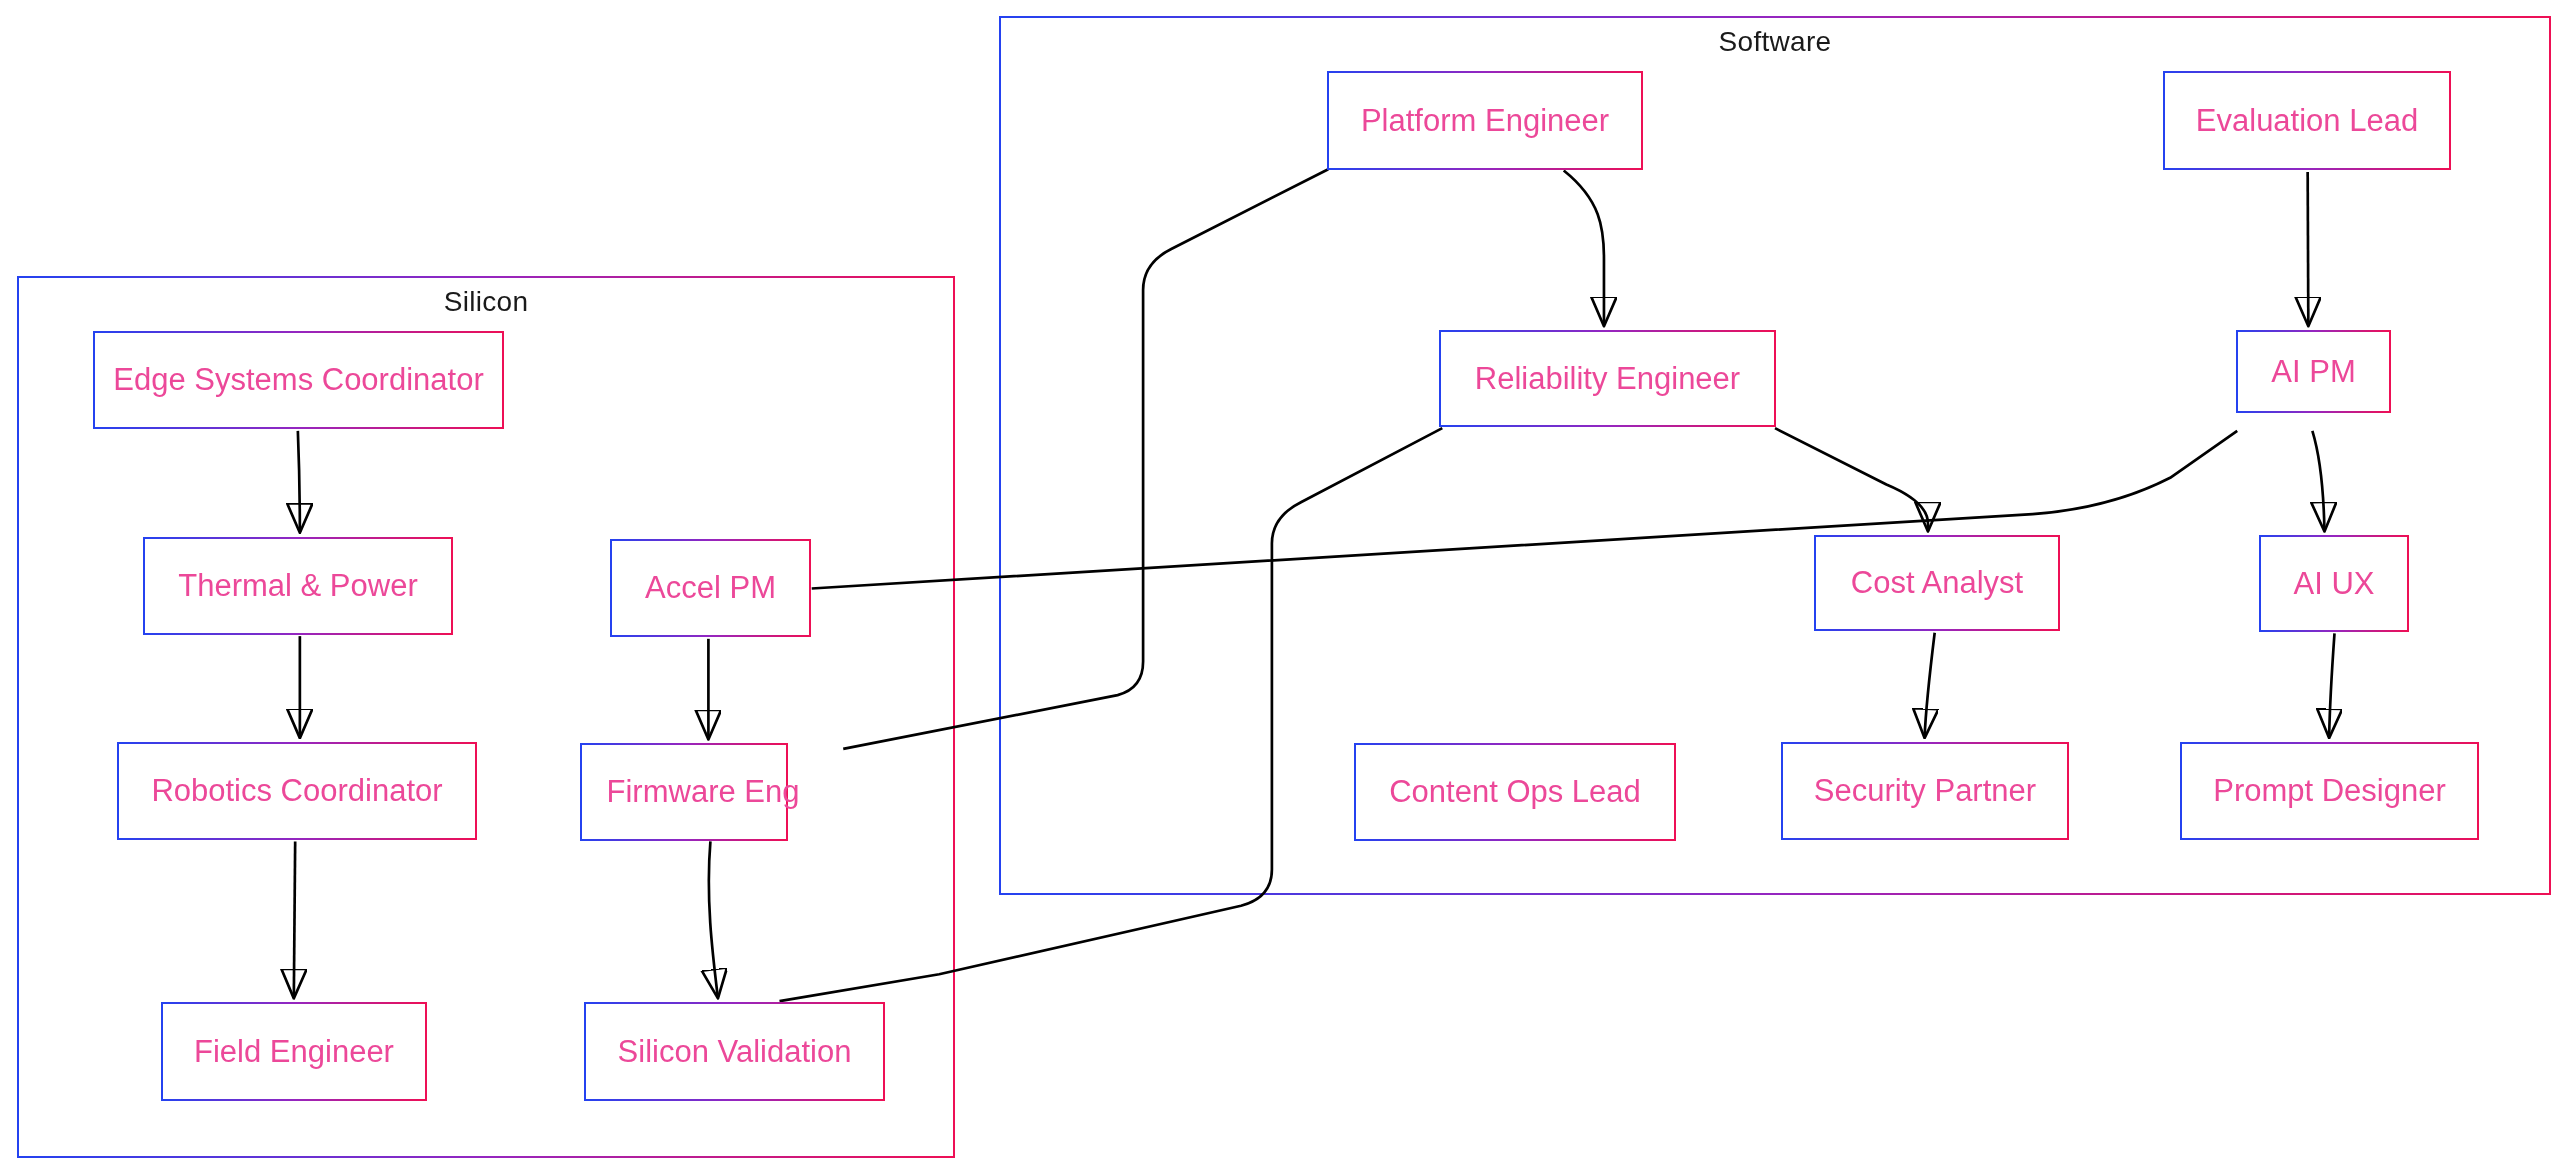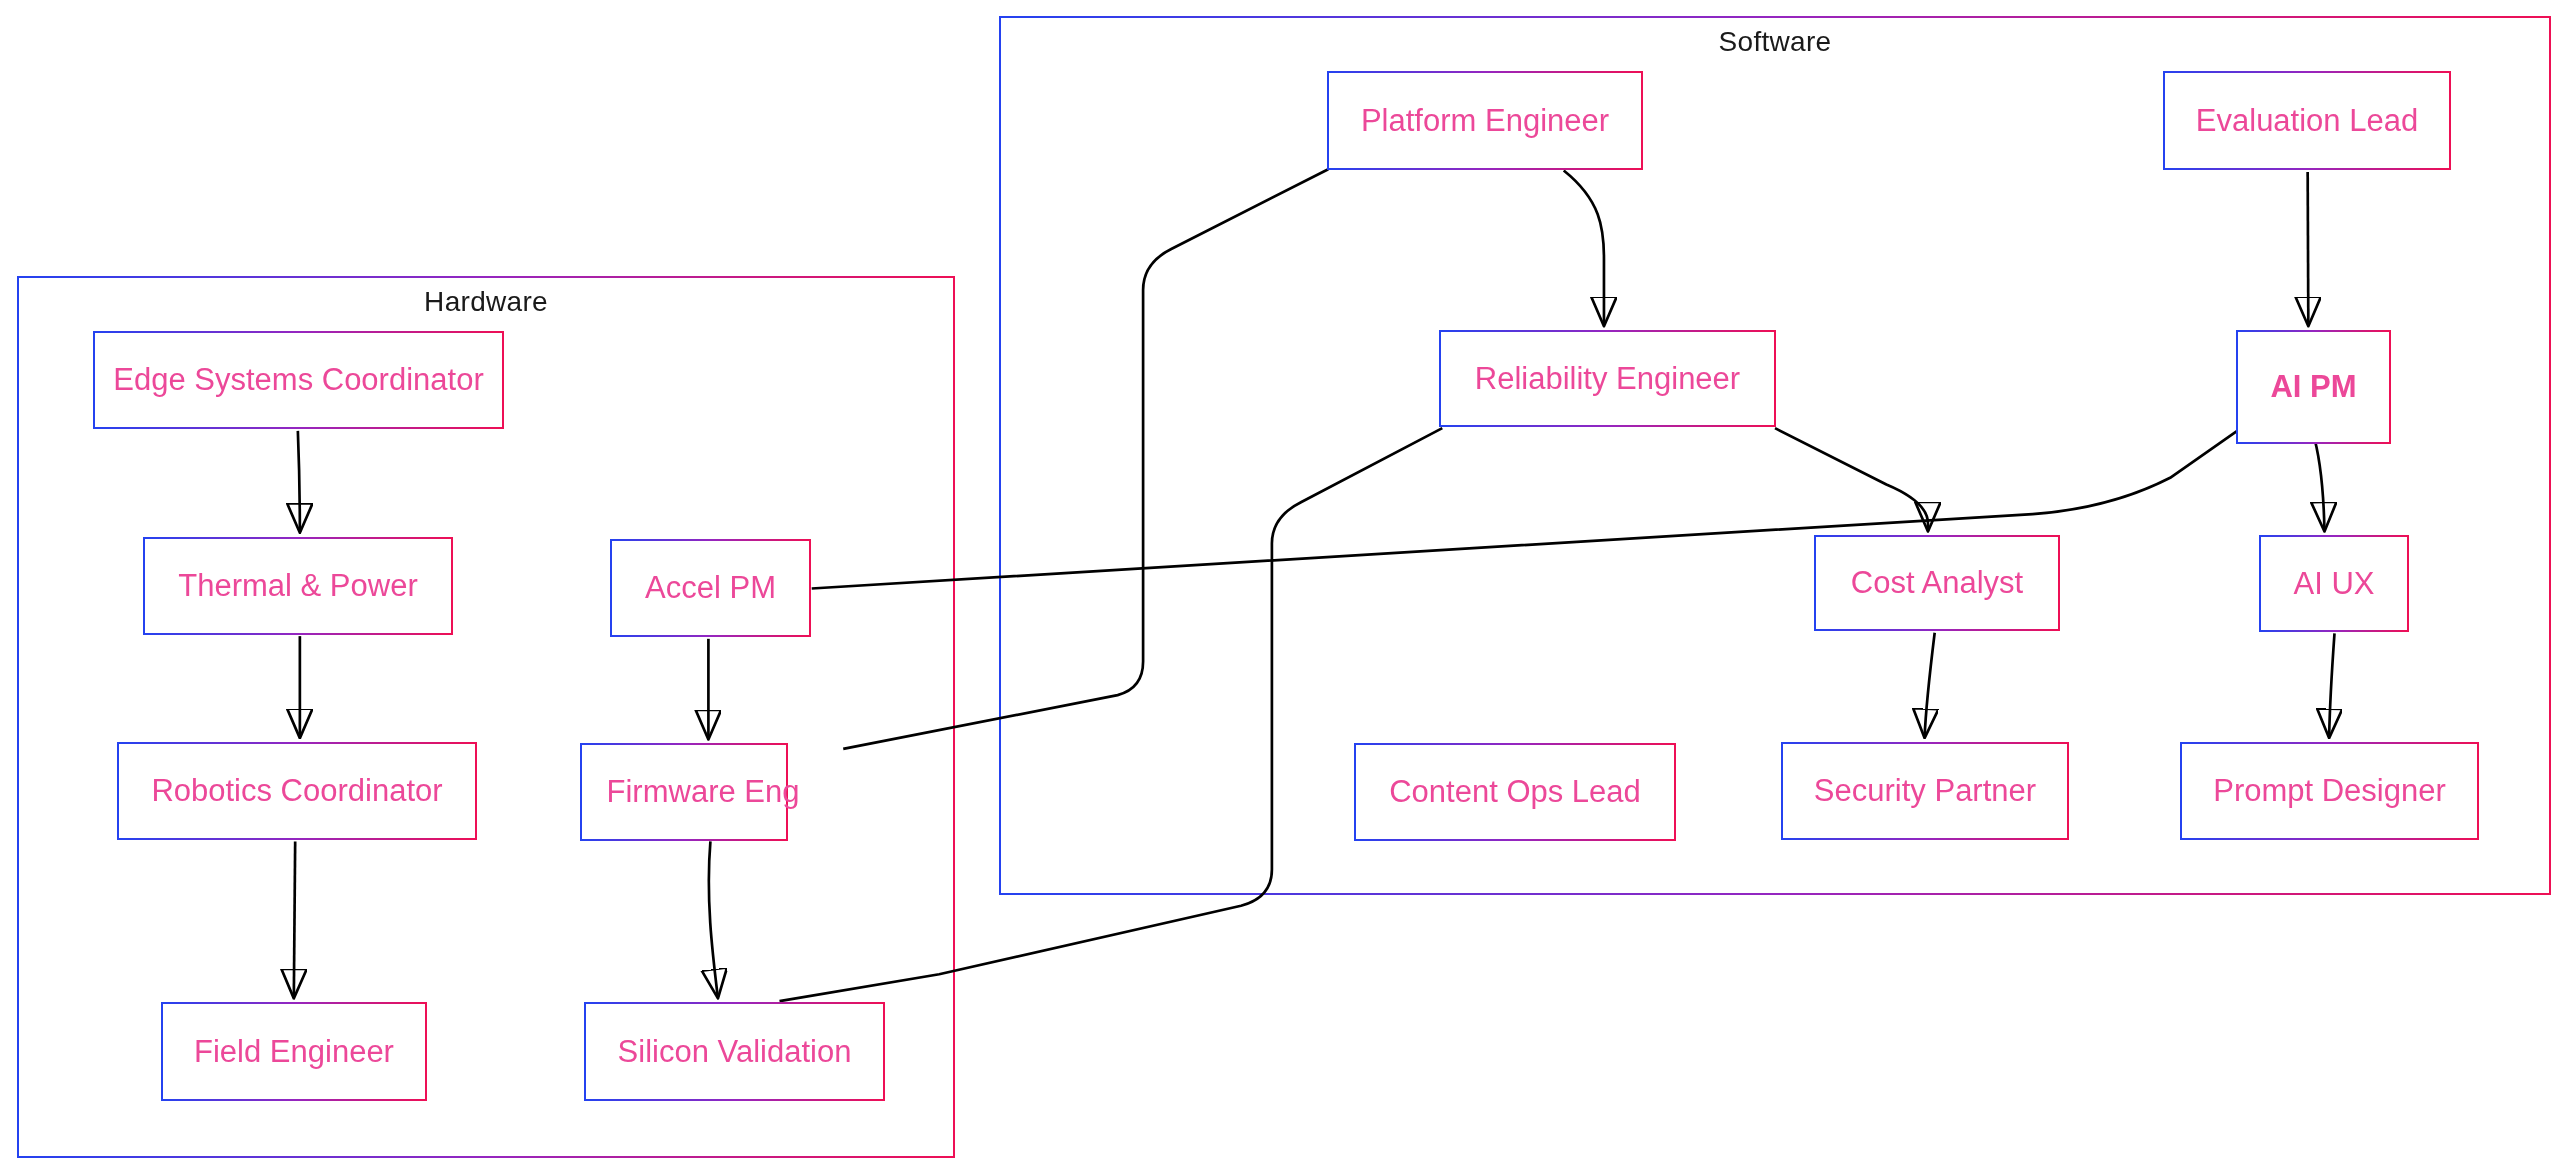--- a/index.html
+++ b/index.html
@@ -59,21 +59,21 @@
     stroke-width: 4px;
     stroke-linejoin: round;
   }
 </style>
 </head>
 <body>
 
 <div id="canvas">
 
   <div class="cluster" style="left:17px; top:276px; width:938px; height:882px;">
-    <div class="cluster-label">Hardware</div>
+    <div class="cluster-label">Silicon</div>
   </div>
 
   <div class="cluster" style="left:999px; top:16px; width:1552px; height:879px;">
     <div class="cluster-label">Software</div>
   </div>
 
   <svg id="edge-layer" width="2576" height="1177" viewBox="0 0 3840 1754">
     <defs>
       <marker id="arrow" markerWidth="46" markerHeight="40" refX="42" refY="19" orient="auto" markerUnits="userSpaceOnUse">
         <path d="M0,0 L44,19 L0,38 Z" fill="#000000" stroke="none"></path>
@@ -121,21 +121,21 @@
 
   <div class="node" style="left:1327px; top:71px; width:316px; height:99px;">
     <span>Platform Engineer</span>
   </div>
   <div class="node" style="left:1439px; top:330px; width:337px; height:97px;">
     <span>Reliability Engineer</span>
   </div>
   <div class="node" style="left:2163px; top:71px; width:288px; height:99px;">
     <span>Evaluation Lead</span>
   </div>
-  <div class="node" style="left:2236px; top:330px; width:155px; height:114px;font-weight:bold;">
+  <div class="node" style="left:2236px; top:330px; width:155px; height:83px;">
     <span>AI PM</span>
   </div>
   <div class="node" style="left:1814px; top:535px; width:246px; height:96px;align-items:center;">
     <span>Cost Analyst</span>
   </div>
   <div class="node" style="left:2259px; top:535px; width:150px; height:97px;">
     <span>AI UX</span>
   </div>
   <div class="node" style="left:1354px; top:743px; width:322px; height:98px;">
     <span>Content Ops Lead</span>

